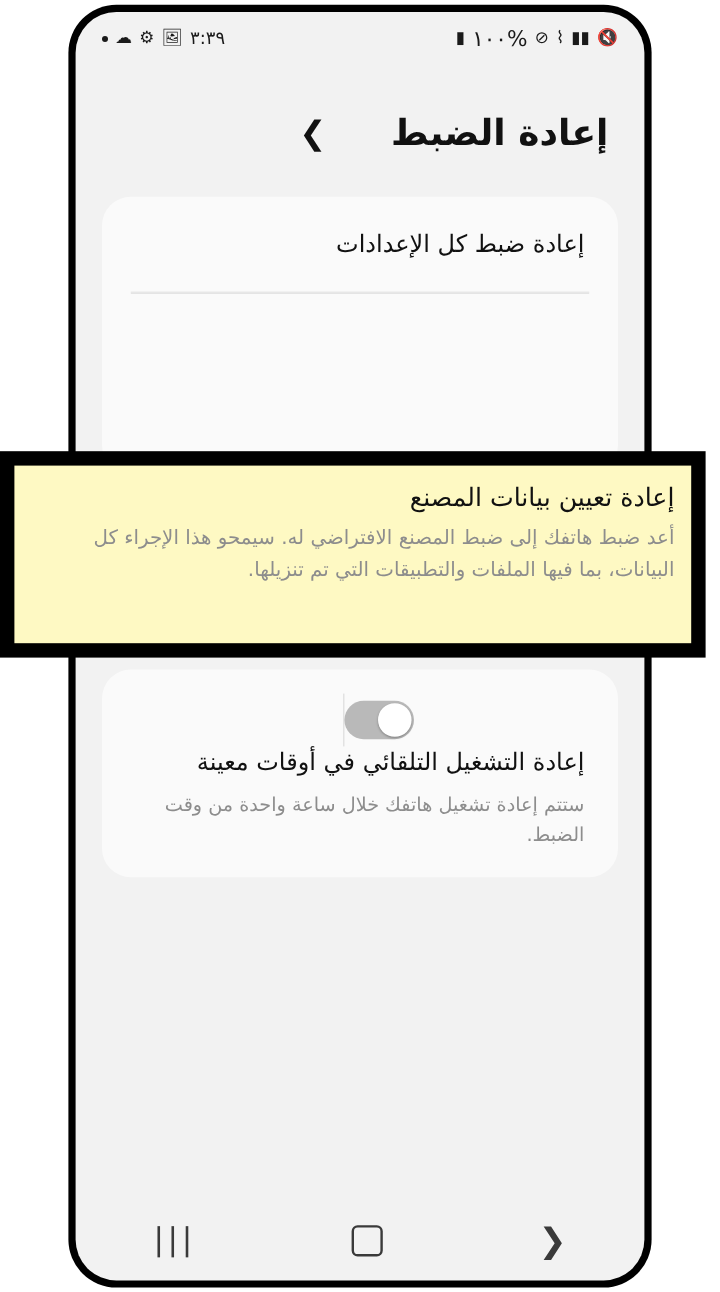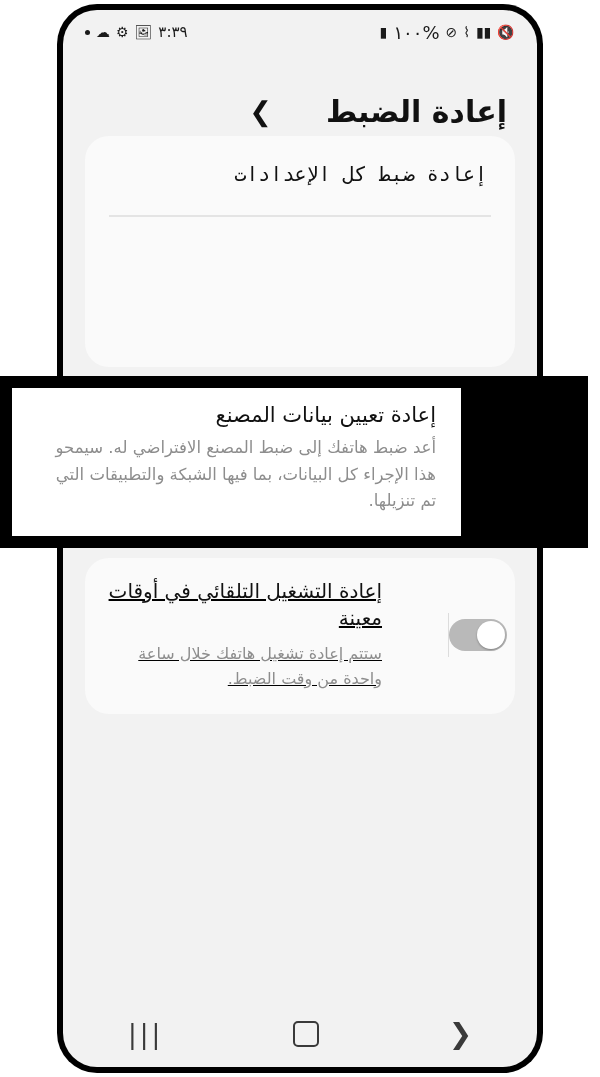--- a/index.html
+++ b/index.html
@@ -105,21 +105,21 @@
 
   
   .card {
     position: absolute;
     left: 22px;
     right: 22px;
     background: #fafafa;
     border-radius: 24px;
     overflow: hidden;
   }
-  #card-main { top: 126px; font-family: Liberation Mono, monospace; }
+  #card-main { top: 154px; }
 
   .list-row {
     padding: 26px 28px;
     box-sizing: border-box;
     text-align: right;
   }
   .row-title {
     font-size: 20px;
     color: #111111;
     line-height: 1.35;
@@ -143,48 +143,47 @@
     top: 376px;
     width: 588px;
     height: 172px;
     background: #000000;
     z-index: 5;
   }
   #highlight-inner {
     position: absolute;
     left: 12px;
     top: 12px;
-    width: 449px;
+    width: 564px;
     height: 148px;
-    background: #ffffff;
-    box-sizing: border-box;
-    padding: 14px 25px 10px 26px;
+    background: #fef9c3;
+    box-sizing: border-box;
+    padding: 14px 14px 10px 26px;
     text-align: right;
     direction: rtl;
   }
   #highlight-title {
     font-size: 21px;
     color: #111111;
     line-height: 1.3;
   }
   #highlight-desc {
     font-size: 16.5px;
     color: #8d8d8d;
     line-height: 1.6;
     margin-top: 6px;
   }
 
   
   #card-auto-restart {
     top: 548px;
     padding: 20px 0 22px 0;
     display: flex;
-    flex-direction: row;
-    align-items: center;
-    text-decoration: underline;
+    flex-direction: column;
+    align-items: center;
   }
   #auto-restart-texts {
     flex: 1;
     padding: 0 28px 0 10px;
     text-align: right;
   }
   #toggle-wrap {
     display: flex;
     align-items: center;
     padding-left: 22px;
@@ -297,15 +296,15 @@
       <div id="nav-home"></div>
       <div id="nav-back">❯</div>
     </div>
 
   </div>
 </div>
 
 <div id="highlight-band">
   <div id="highlight-inner">
     <div id="highlight-title">إعادة تعيين بيانات المصنع</div>
-    <div id="highlight-desc">أعد ضبط هاتفك إلى ضبط المصنع الافتراضي له. سيمحو هذا الإجراء كل البيانات، بما فيها الشبكة والتطبيقات التي تم تنزيلها.</div>
+    <div id="highlight-desc">أعد ضبط هاتفك إلى ضبط المصنع الافتراضي له. سيمحو هذا الإجراء كل البيانات، بما فيها الملفات والتطبيقات التي تم تنزيلها.</div>
   </div>
 </div>
 
 </body></html>

